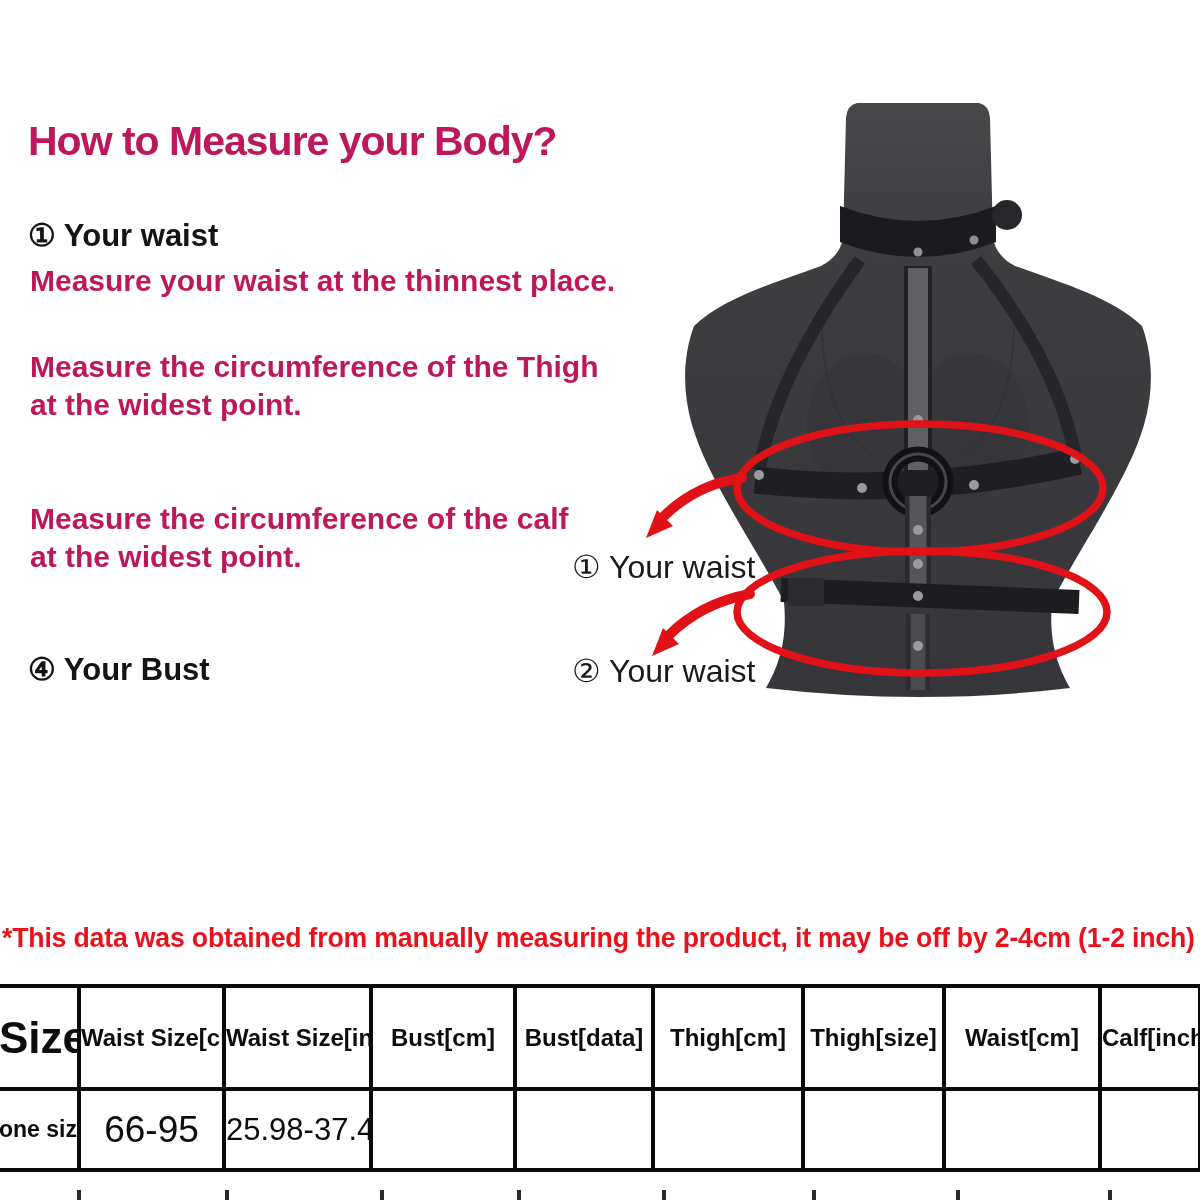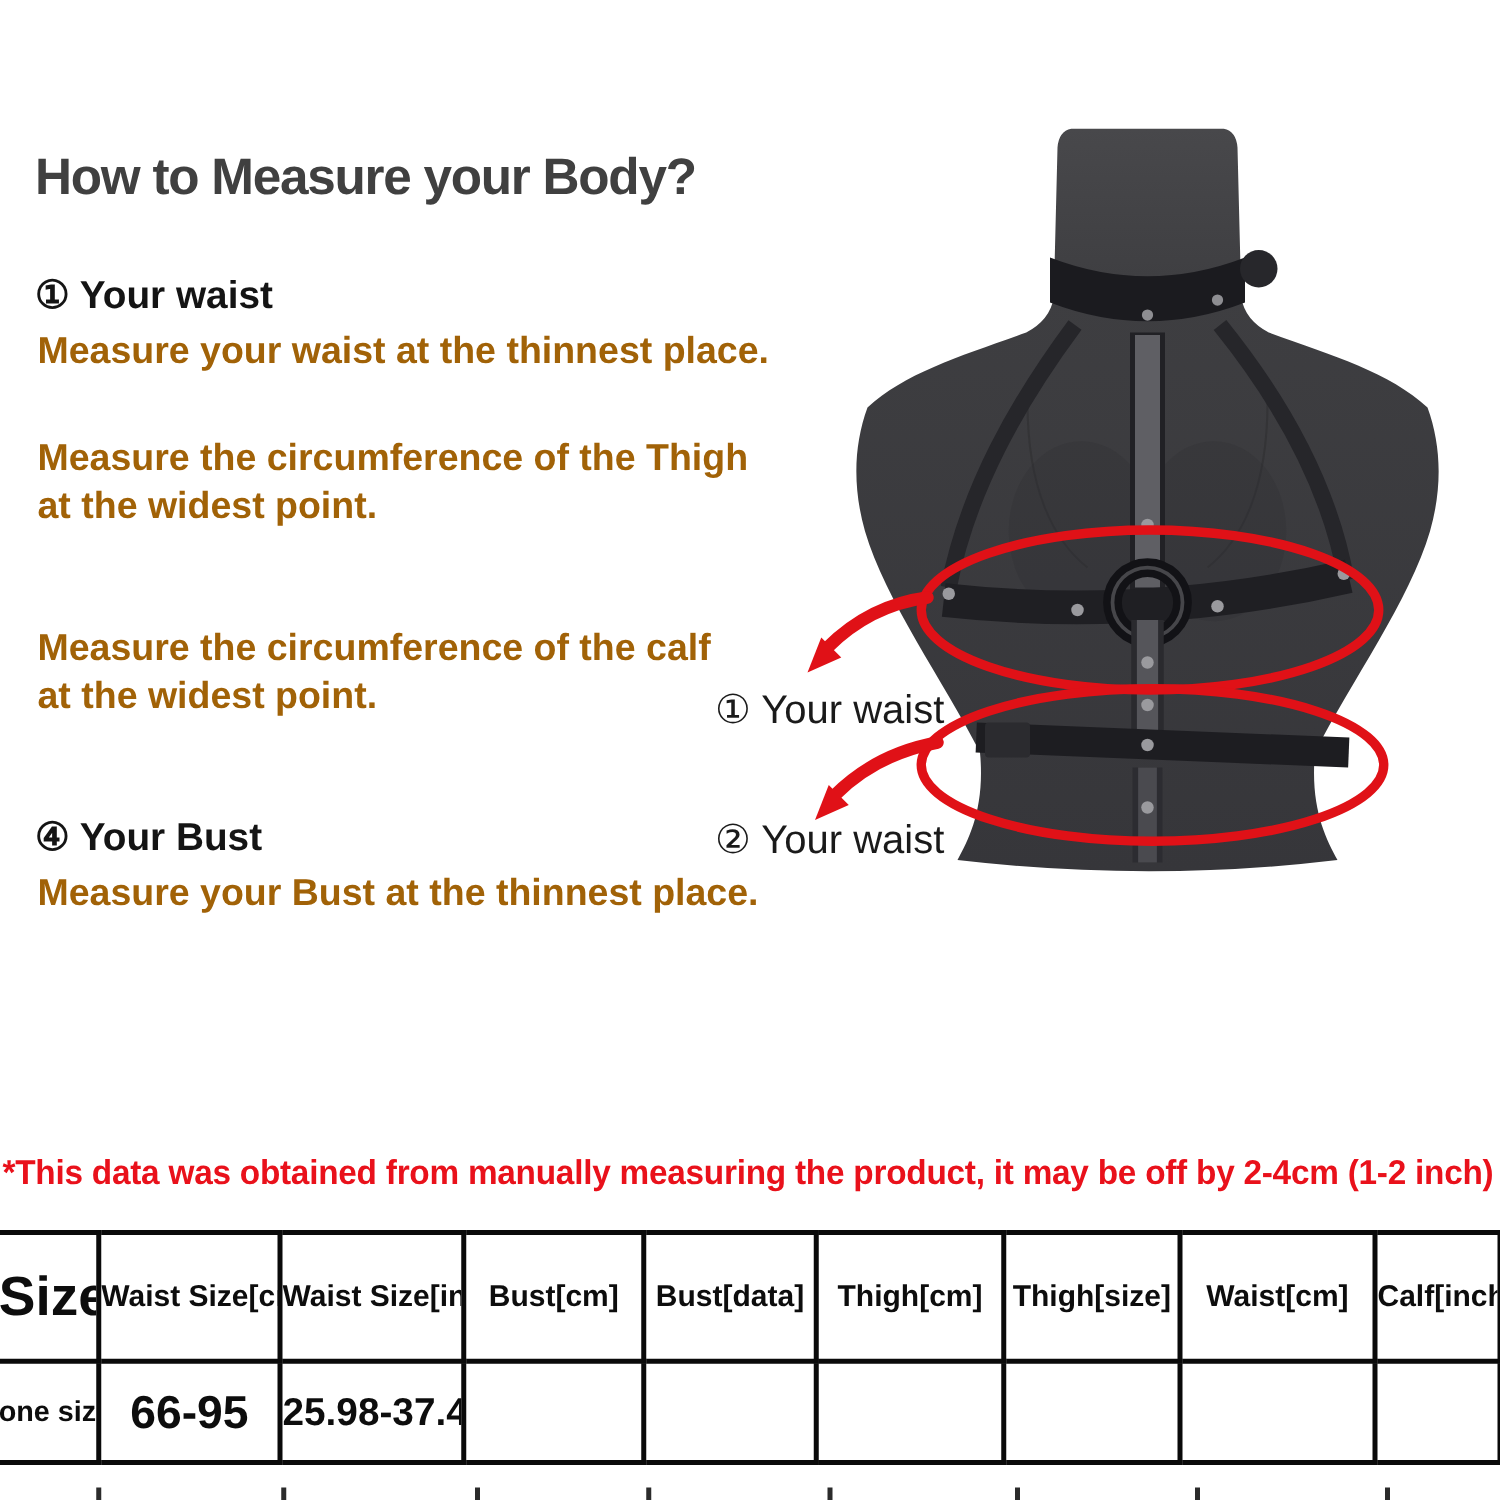--- a/index.html
+++ b/index.html
@@ -2,46 +2,46 @@
 <html><head>
 <meta charset="utf-8">
 <style>
   html,body{margin:0;padding:0;}
   body{
     width:1200px;height:1200px;position:relative;background:#ffffff;
     font-family:"Liberation Sans", sans-serif;color:#111;overflow:hidden;
   }
   .abs{position:absolute;}
   .page-title{
-    left:28px;top:118px;font-size:41px;font-weight:700;letter-spacing:-1px;color:#404040;
+    left:28px;top:118px;font-size:41px;font-weight:700;letter-spacing:-1px;color:#be185d;
   }
   .instr{left:28px;width:650px;}
   .instr-head{font-size:31px;font-weight:700;line-height:36px;color:#141414;}
   .instr-body{
-    font-size:30px;font-weight:700;line-height:38px;color:#a16207;
+    font-size:30px;font-weight:700;line-height:38px;color:#be185d;
     margin-top:8px;margin-left:2px;white-space:pre-line;
   }
   .diagram-label{
     font-size:32px;font-weight:500;color:#1a1a1a;white-space:nowrap;
   }
   .note{
     left:2px;top:922px;font-size:27.5px;font-weight:700;color:#e9111b;
     letter-spacing:-0.2px;transform:scaleX(.97);transform-origin:left center;white-space:nowrap;
   }
   table.size-table{
     position:absolute;left:-5px;top:984px;border-collapse:collapse;table-layout:fixed;
     width:1203px;background:#fff;
   }
   table.size-table td{
     border:4px solid #0a0a0a;vertical-align:middle;text-align:center;
     color:#0d0d0d;overflow:hidden;white-space:nowrap;padding:0;
   }
   tr.hdr td{height:99px;font-size:24px;font-weight:600;}
   tr.hdr td.size-cell{font-size:44px;font-weight:600;text-align:left;}
-  tr.data td{height:77px;font-size:31px;font-weight:700;}
+  tr.data td{height:77px;font-size:31px;font-weight:400;}
   tr.data td.size-cell{font-size:23px;font-weight:600;text-align:left;}
   tr.data td.waist-cm{font-size:37px;}
   .tick{position:absolute;top:1190px;width:4px;height:10px;background:#2b2b2b;}
 </style>
 </head>
 <body>
 
 <div class="abs page-title">How to Measure your Body?</div>
 
 <div class="abs instr" style="top:218px">
@@ -51,21 +51,20 @@
 <div class="abs instr" style="top:340px">
   <div class="instr-body">Measure the circumference of the Thigh
 at the widest point.</div>
 </div>
 <div class="abs instr" style="top:492px">
   <div class="instr-body">Measure the circumference of the calf
 at the widest point.</div>
 </div>
 <div class="abs instr" style="top:652px">
   <div class="instr-head">④ Your Bust</div>
-  <div class="instr-body">Measure your Bust at the thinnest place.</div>
 </div>
 
 <svg class="abs" style="left:560px;top:90px" width="640" height="630" viewBox="0 0 640 630">
   <defs>
     <linearGradient id="bodyGrad" x1="0" y1="0" x2="0" y2="1">
       <stop offset="0" stop-color="#48484b"></stop>
       <stop offset="0.22" stop-color="#3e3e41"></stop>
       <stop offset="1" stop-color="#36363a"></stop>
     </linearGradient>
   </defs>

